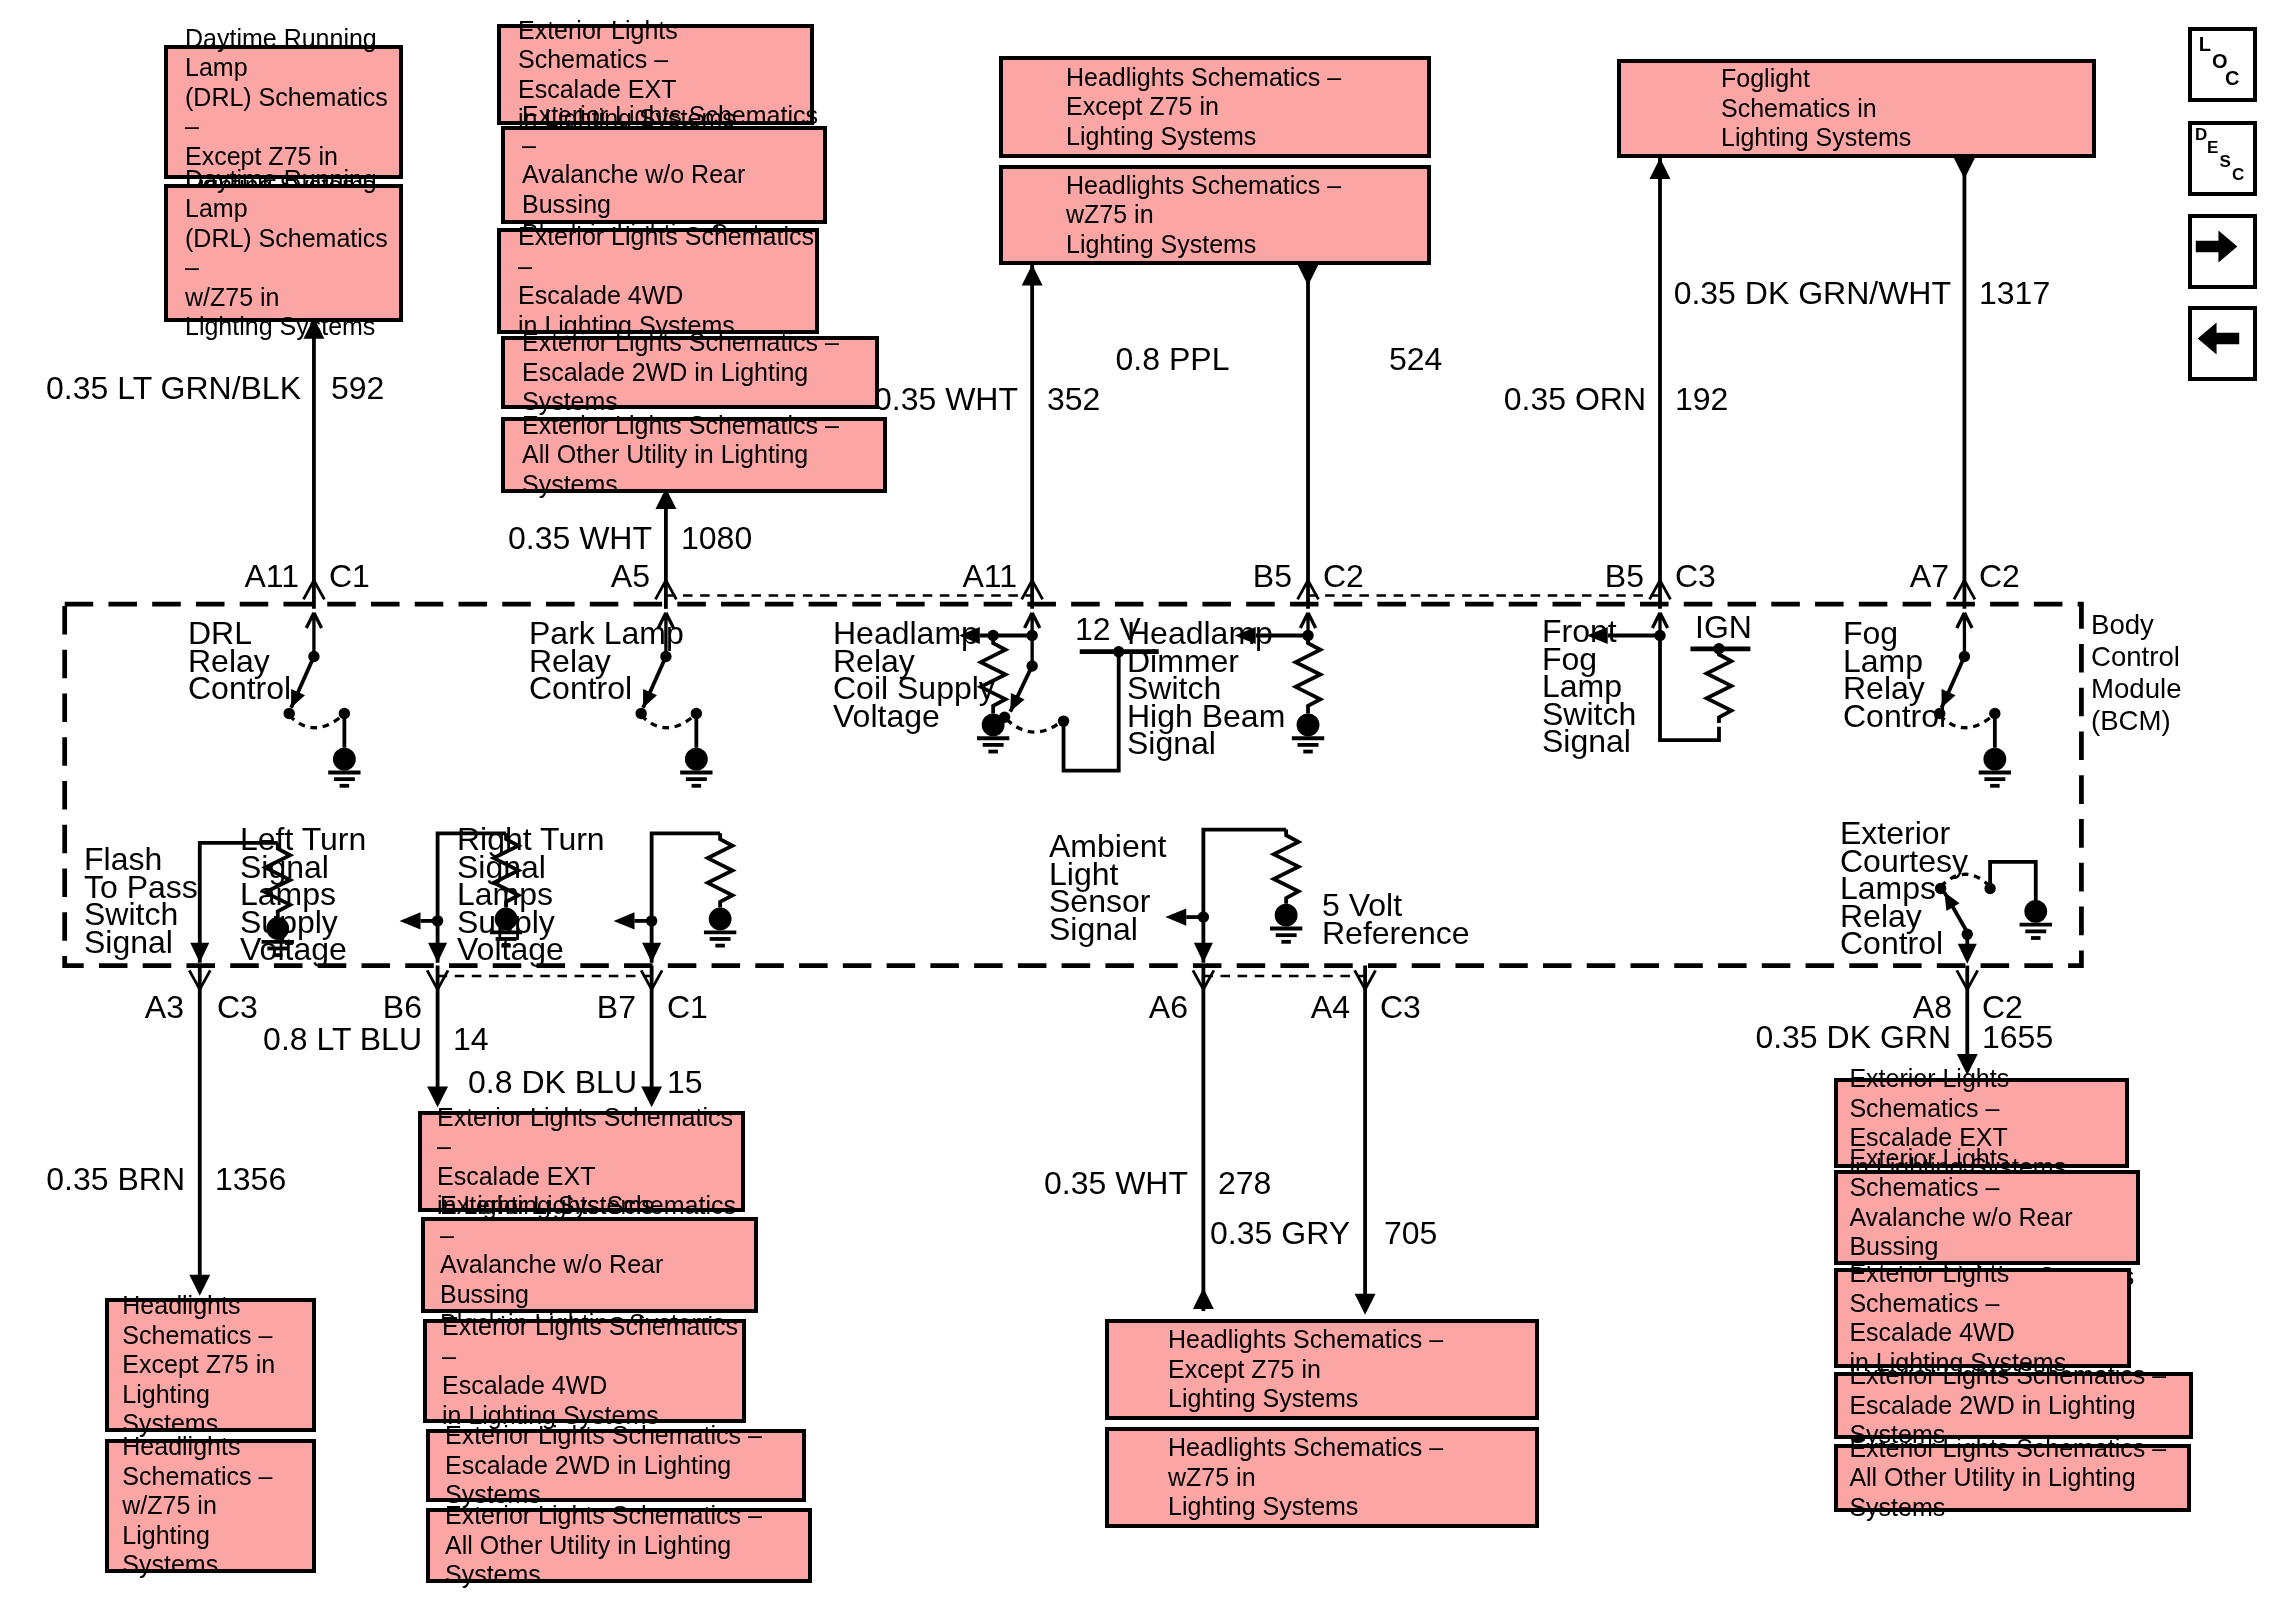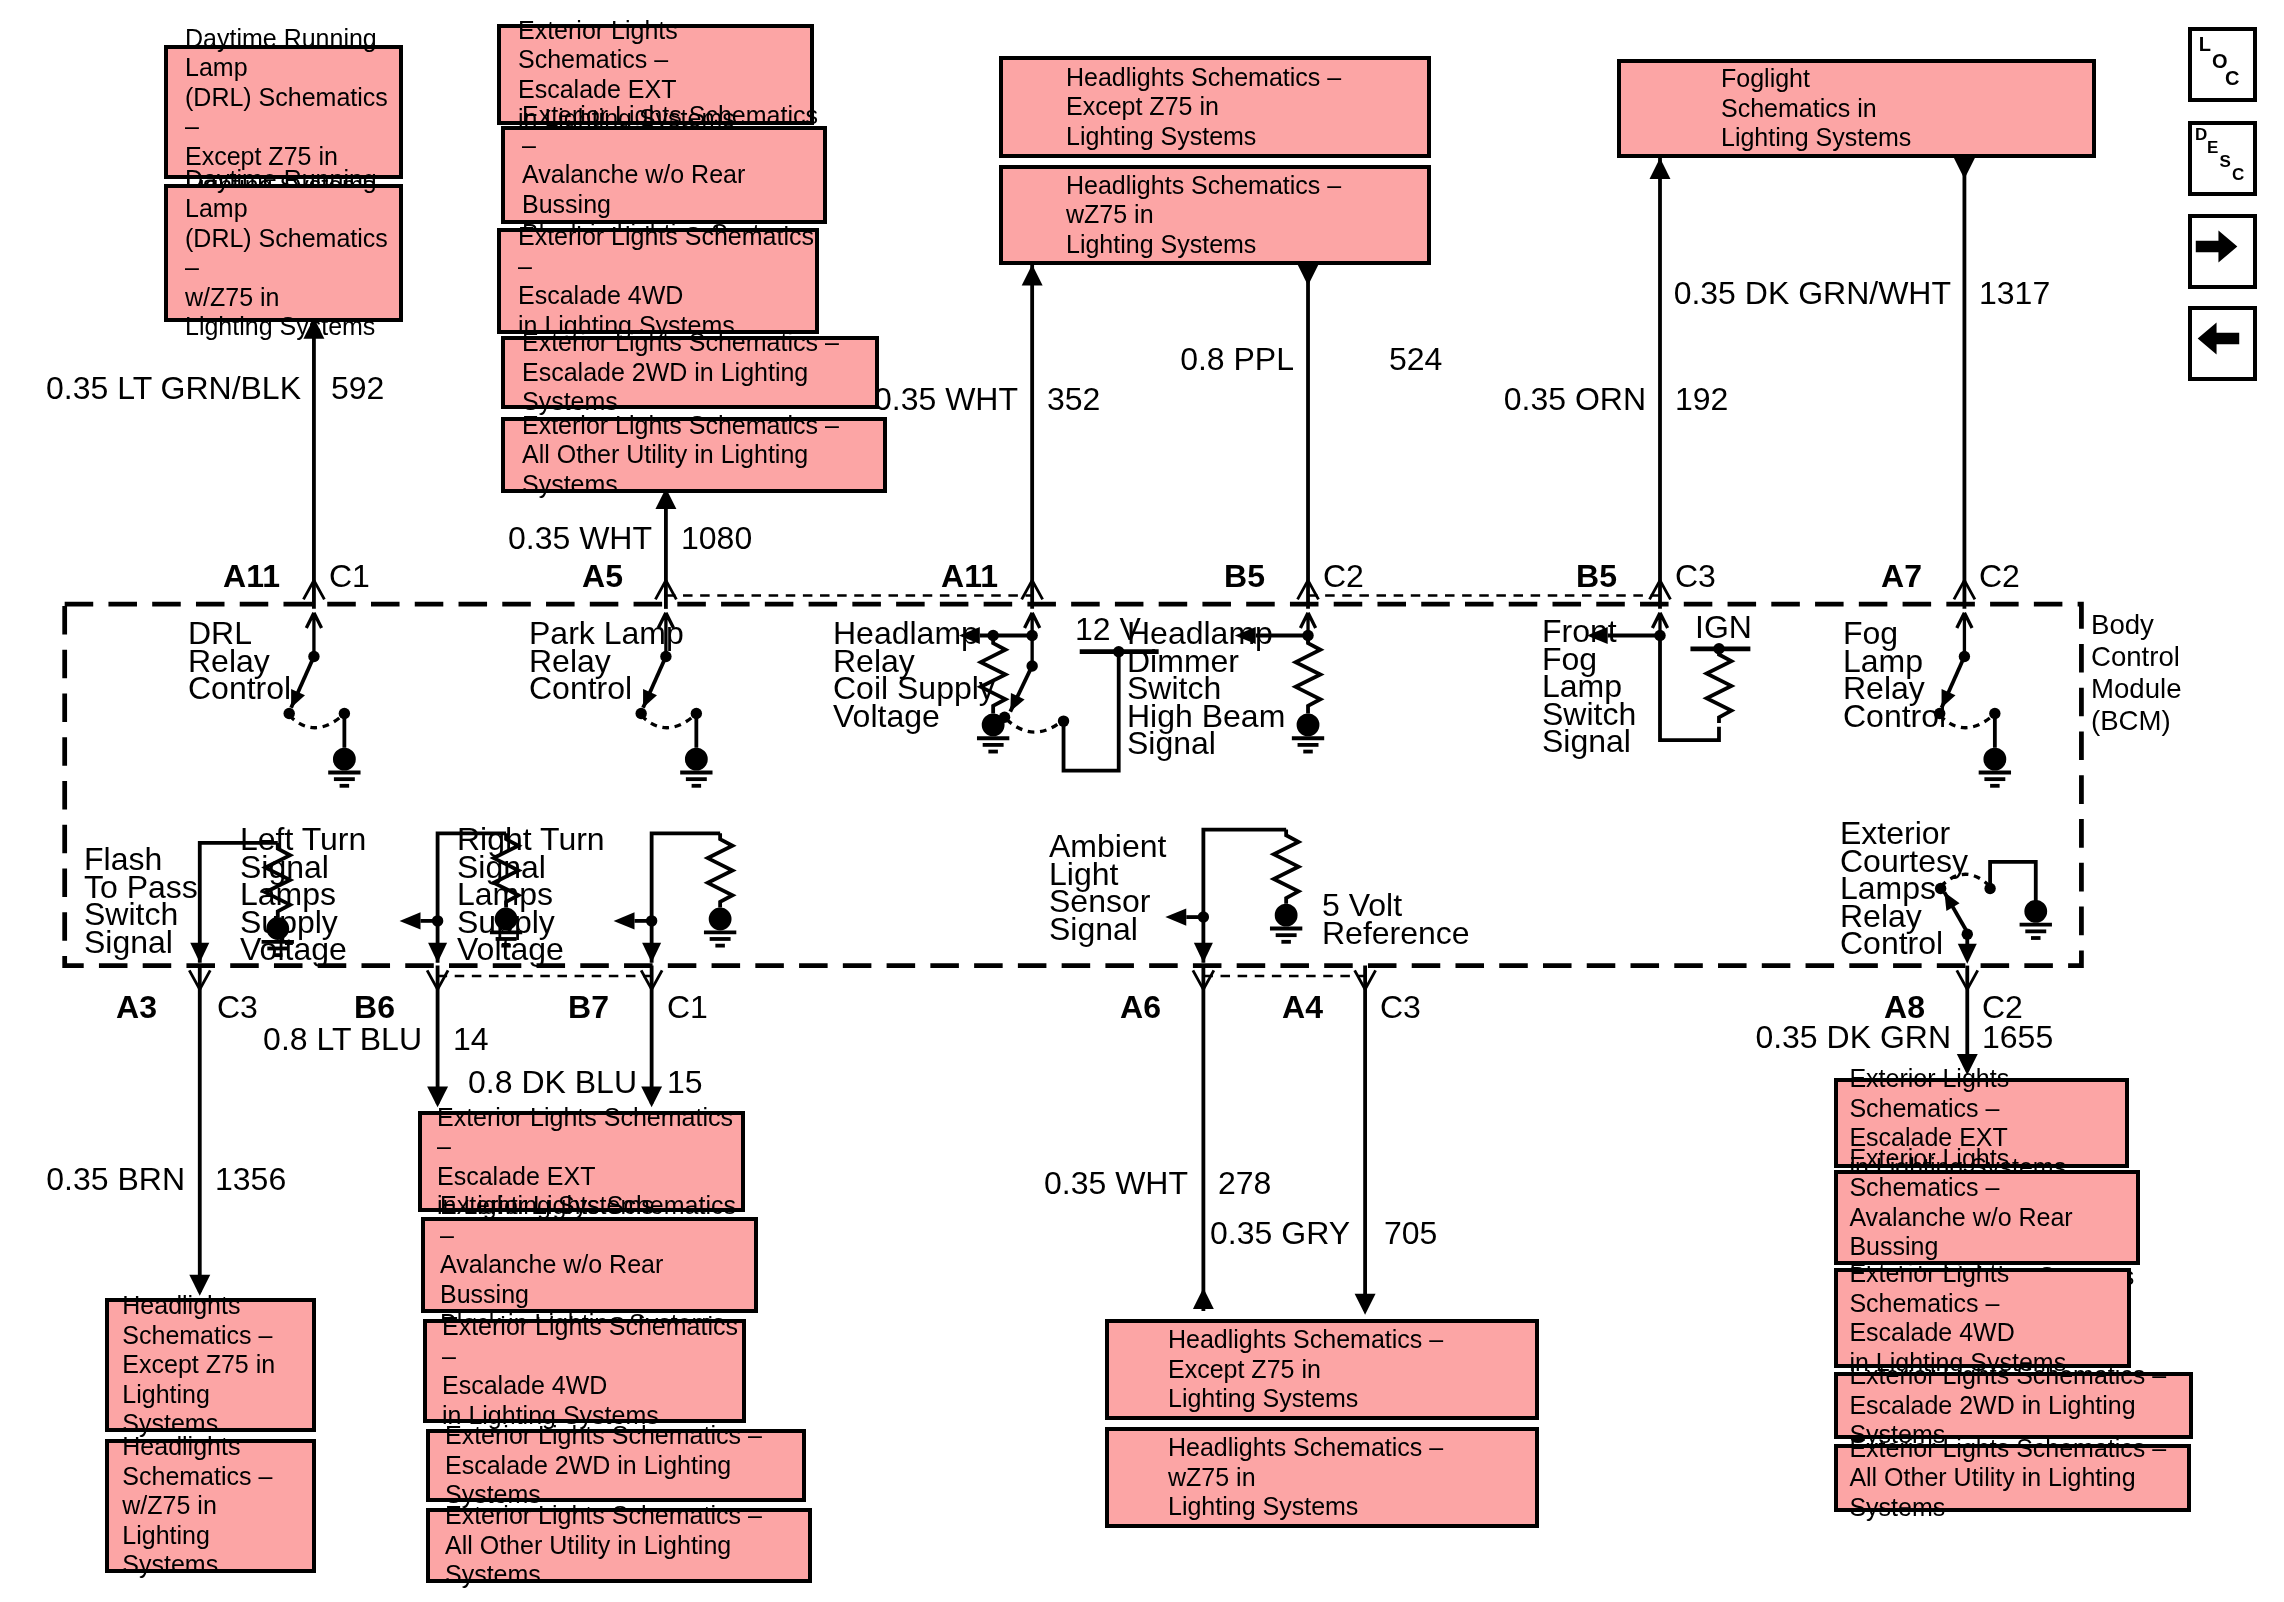--- a/index.html
+++ b/index.html
@@ -5,21 +5,21 @@
   html,body{margin:0;padding:0;background:#fff;}
   #canvas{position:relative;width:2285px;height:1603px;background:#fff;overflow:hidden;
           font-family:"Liberation Sans", sans-serif;color:#000;}
   svg.layer{position:absolute;left:0;top:0;z-index:1;}
   .refbox{position:absolute;z-index:2;border:4.8px solid #000;background:#fca5a5;
           display:flex;align-items:center;font-size:25px;line-height:29.5px;white-space:pre-line;}
   .t{position:absolute;z-index:2;font-size:32px;line-height:27.6px;white-space:pre-line;}
   .lbl{position:absolute;z-index:2;font-size:32px;height:38px;line-height:38px;white-space:nowrap;}
   .lbl.r{text-align:right;}
   .pin{position:absolute;z-index:2;font-size:32px;height:36px;line-height:36px;white-space:nowrap;}
-  .pin.r{text-align:center;font-weight:bold;}
+  .pin.r{text-align:right;}
   .bcmtitle{position:absolute;z-index:2;font-size:27.6px;line-height:32px;white-space:pre-line;}
   .connid{position:absolute;z-index:2;border:3.8px solid #000;background:#fff;font-size:23px;}
   .connid .hd{padding:2.9px 7.6px 1.9px 7.6px;border-bottom:2.9px solid #000;}
   .connid .rw{padding:1.9px 7.6px;white-space:pre-line;line-height:27px;}
   .navbtn{position:absolute;z-index:2;width:61px;height:67px;border:4.8px solid #000;background:#fff;cursor:pointer;}
   .navbtn span{position:absolute;font-size:20px;font-weight:bold;}
 </style>
 </head>
 <body>
 
@@ -346,21 +346,21 @@
 
 <span class="lbl r" style="left:0px;width:301px;top:369px;">0.35 LT GRN/BLK</span>
 <span class="lbl" style="left:331px;top:369px;">592</span>
 
 <span class="lbl r" style="left:409px;width:243px;top:519px;">0.35 WHT</span>
 <span class="lbl" style="left:681px;top:519px;">1080</span>
 
 <span class="lbl r" style="left:775px;width:243px;top:380px;">0.35 WHT</span>
 <span class="lbl" style="left:1047px;top:380px;text-align:center;">352</span>
 
-<span class="lbl r" style="left:1051px;width:243px;top:340px;">0.8 PPL</span>
+<span class="lbl r" style="left:1051px;width:243px;top:340px;text-align:center;">0.8 PPL</span>
 <span class="lbl" style="left:1389px;top:340px;">524</span>
 
 <span class="lbl r" style="left:1403px;width:243px;top:380px;">0.35 ORN</span>
 <span class="lbl" style="left:1675px;top:380px;">192</span>
 
 <span class="lbl r" style="left:1618px;width:333px;top:274px;">0.35 DK GRN/WHT</span>
 <span class="lbl" style="left:1979px;top:274px;">1317</span>
 
 <span class="lbl r" style="left:0px;width:185px;top:1160px;">0.35 BRN</span>
 <span class="lbl" style="left:215px;top:1160px;">1356</span>

